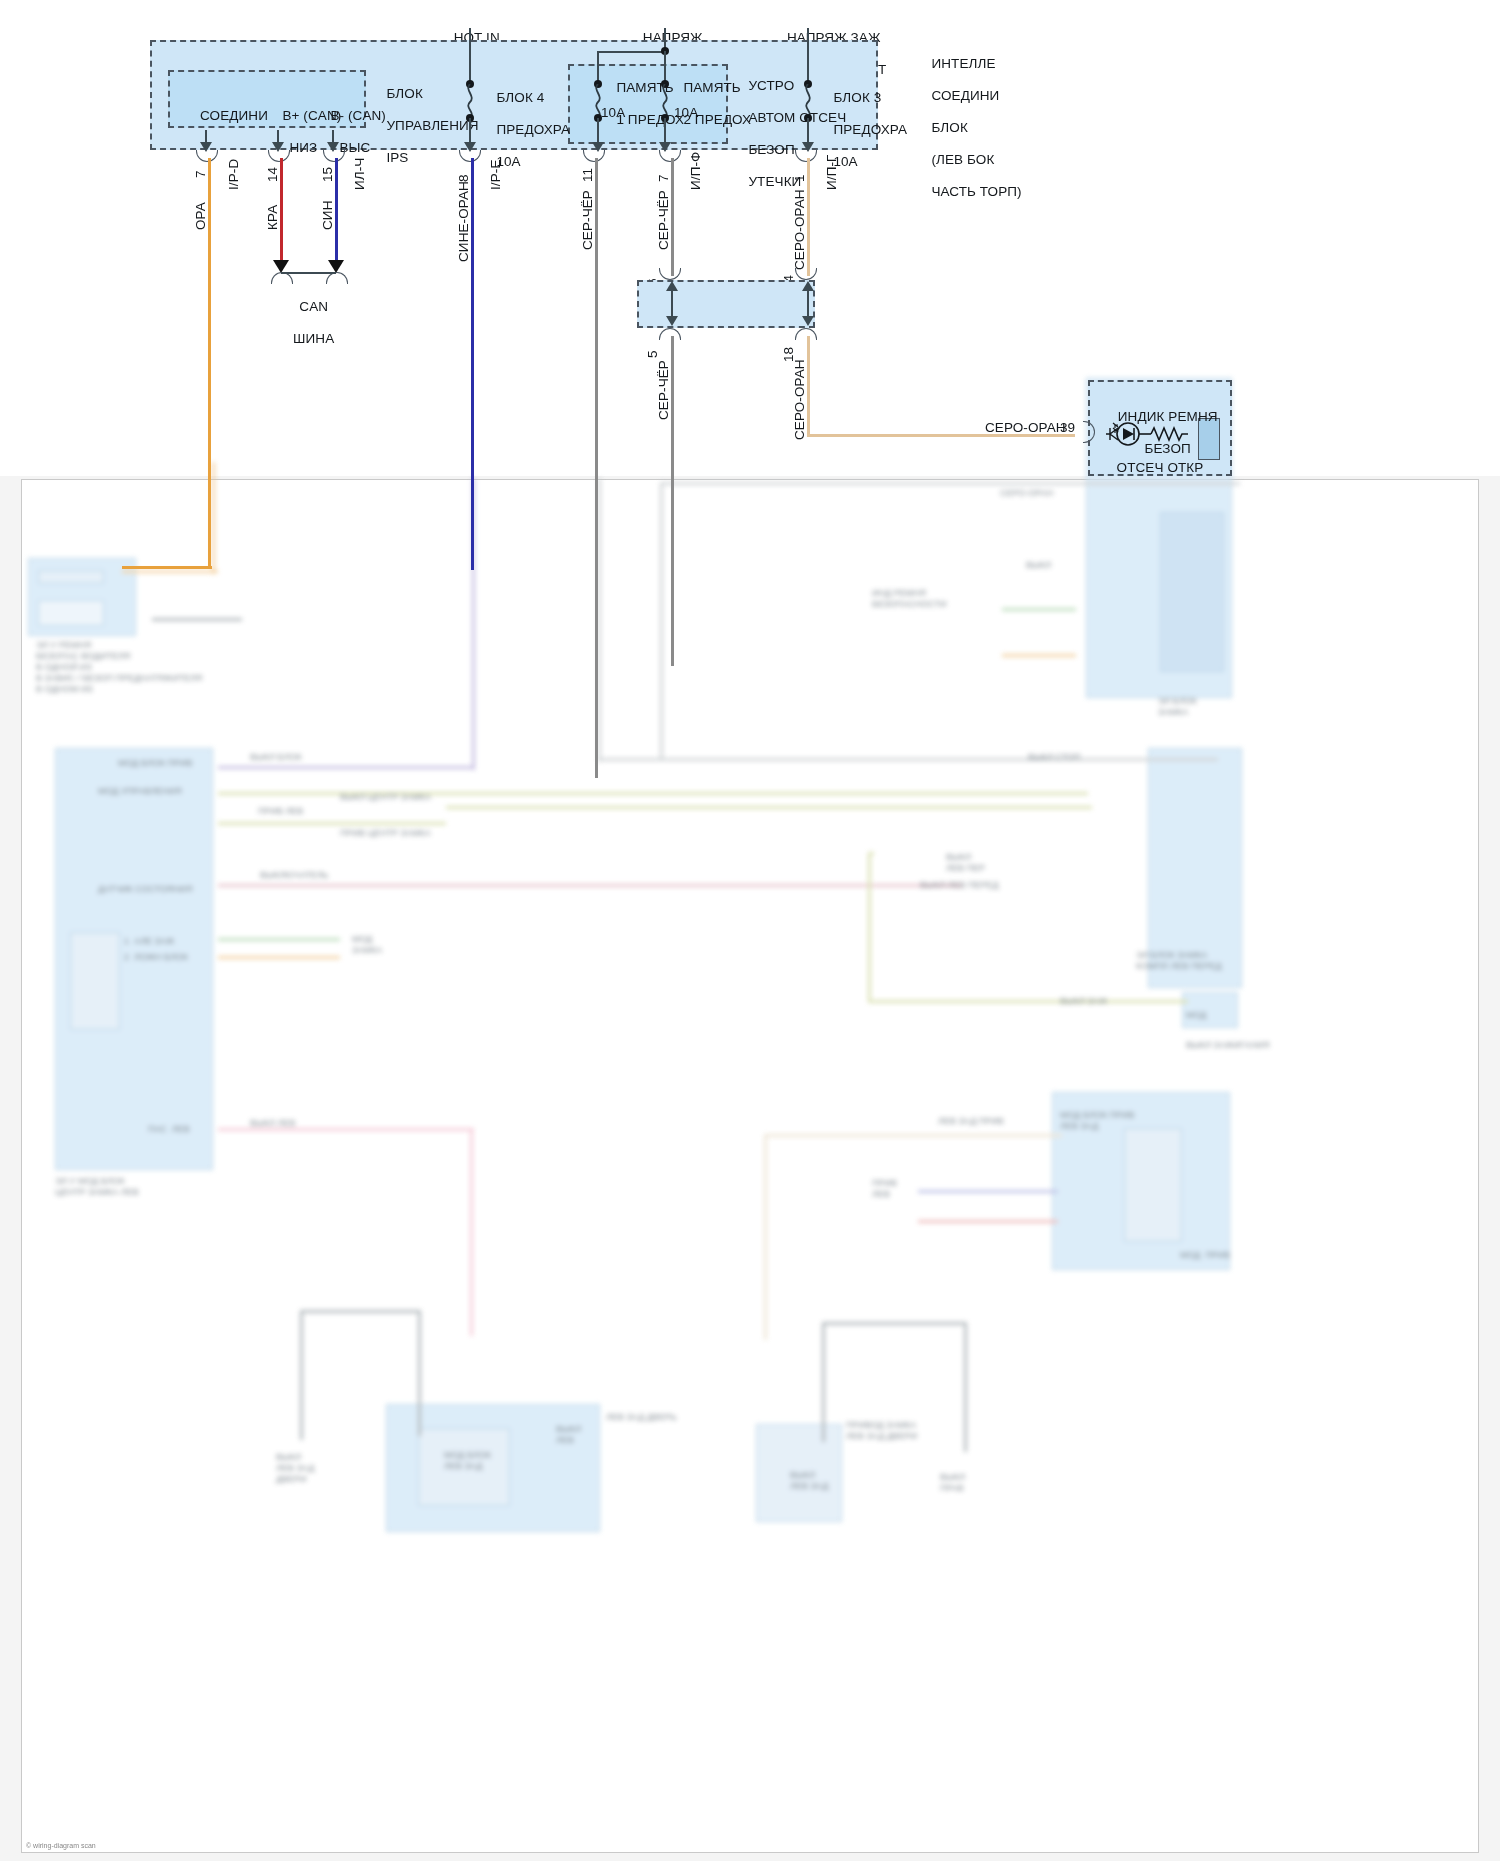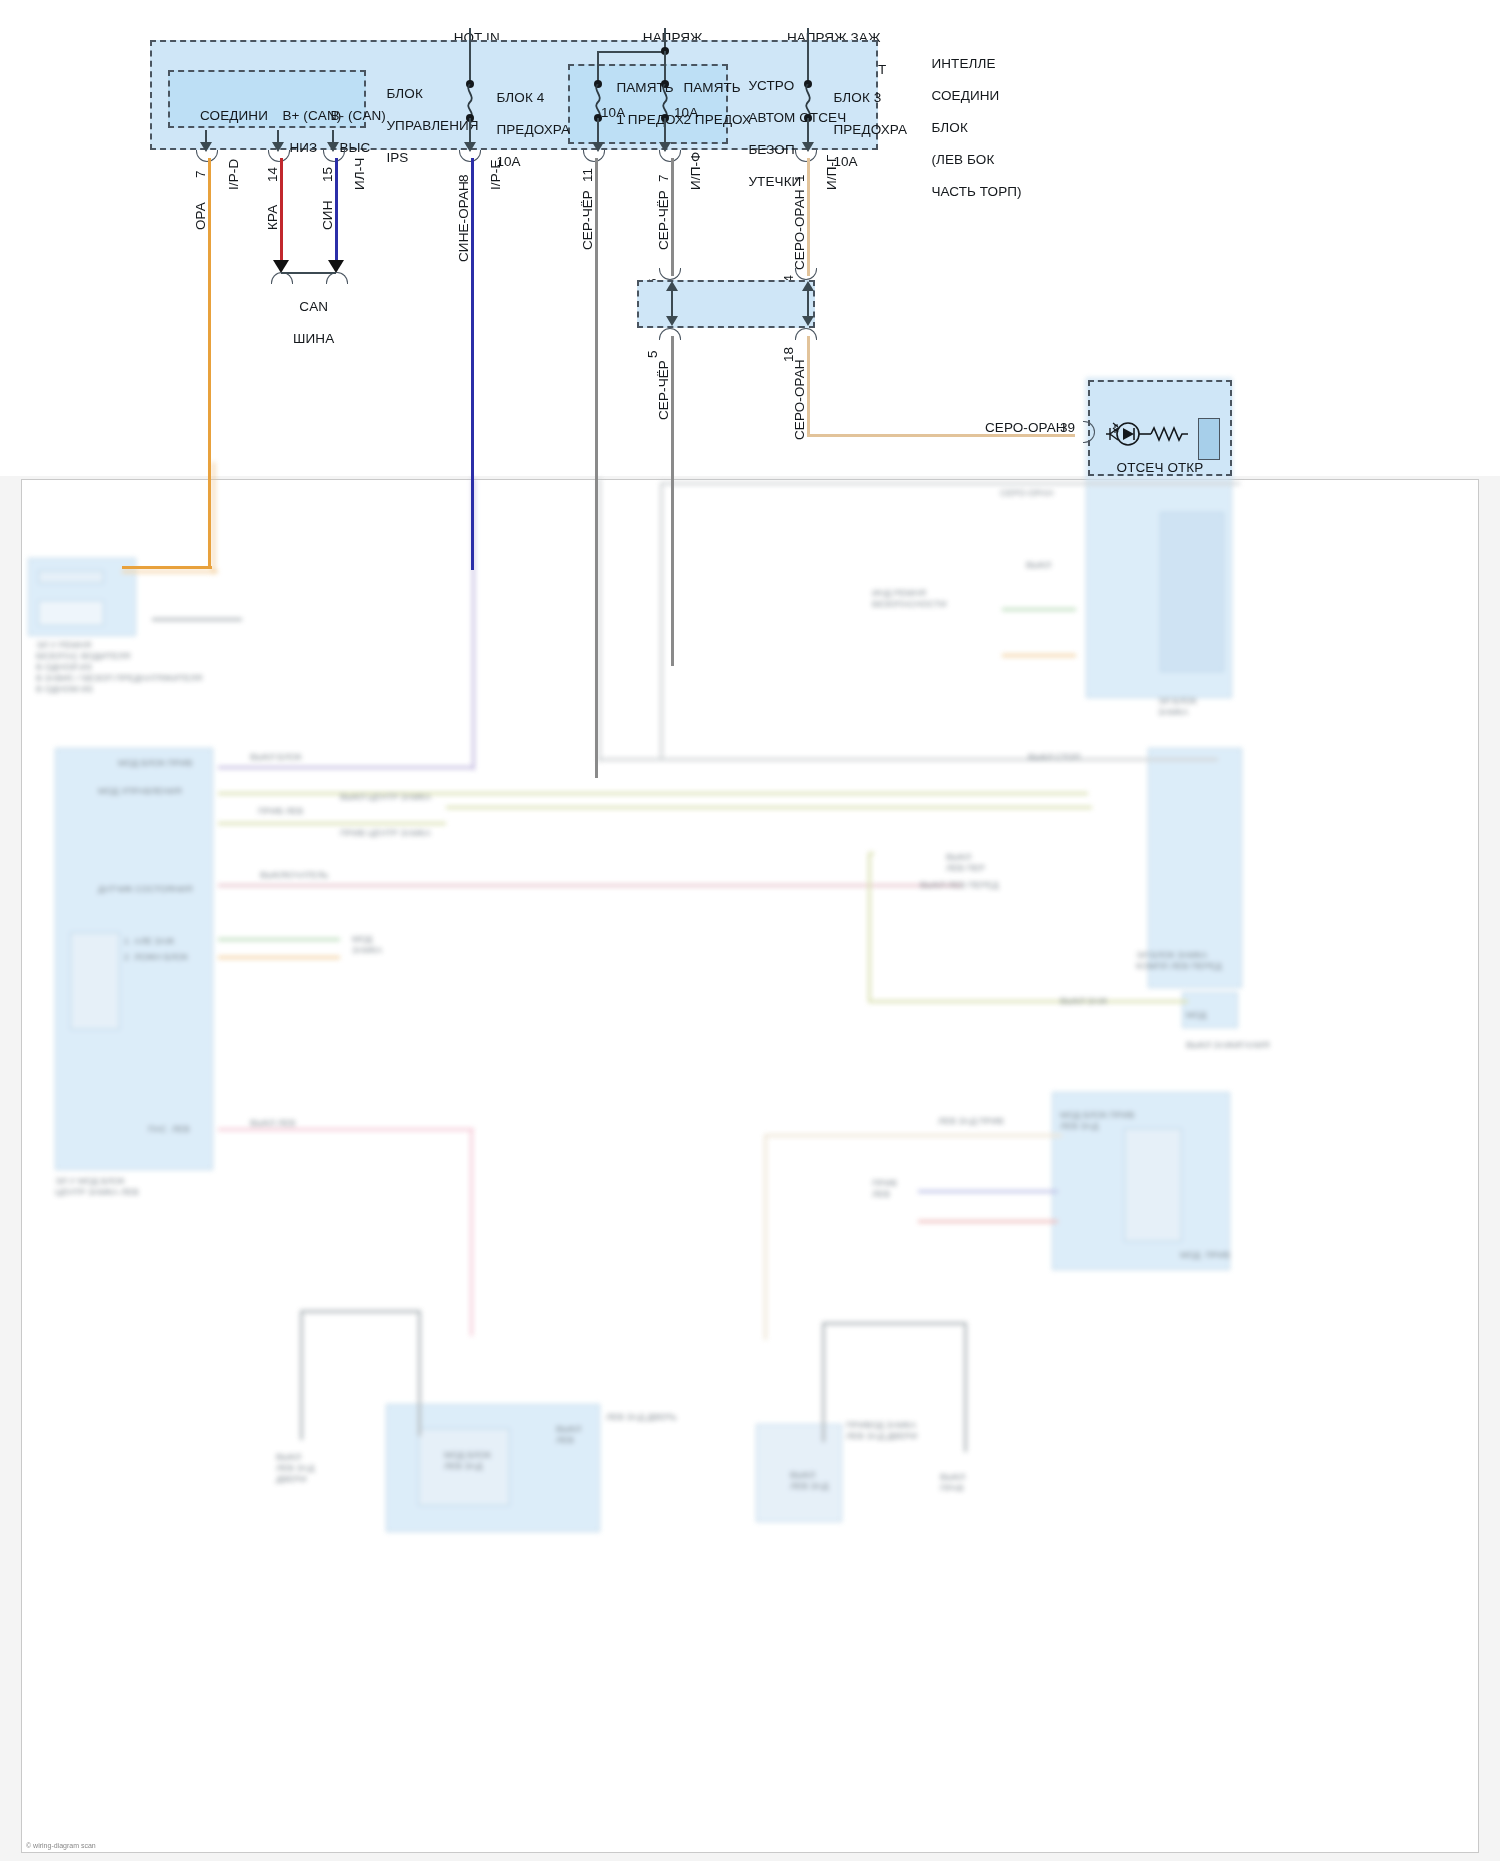--- a/index.html
+++ b/index.html
@@ -374,20 +374,24 @@
   <div class="hwire" style="left:807px;top:434px;width:268px;background:#e2c39a;"></div>
 
   <div class="fill-box" style="left:1088px;top:380px;width:144px;height:96px;"></div>
   <div class="dash-box" style="left:1088px;top:380px;width:144px;height:96px;"></div>
   <div class="fill-box" style="left:1198px;top:418px;width:22px;height:42px;background:#a7cfea;border:1px solid #4a5560;"></div>
 
   <div class="lbl" style="left:985px;top:420px;">СЕРО-ОРАН</div>
   <div class="lbl" style="left:1060px;top:420px;">39</div>
   <div class="cup" style="left:1078px;top:426px;transform:rotate(-90deg);"></div>
 
+  <div class="lbl c" style="left:1090px;top:393px;width:140px;">
+    <span>ИНДИК РЕМНЯ</span><br>
+    <span>БЕЗОП</span>
+  </div>
 
   <div style="position:absolute;left:1106px;top:422px;width:108px;height:24px;">
     <svg width="108" height="24" viewBox="0 0 108 24">
       <circle cx="22" cy="12" r="11" stroke="#14181c" stroke-width="1.6" fill="none"></circle>
       <path d="M17 6 L17 18 L28 12 Z" fill="#14181c"></path>
       <path d="M28 6 L28 18" stroke="#14181c" stroke-width="1.6"></path>
       <path d="M12 5 l-5 -4 M9 3 l3 0 M9 3 l0 3" stroke="#14181c" stroke-width="1.2" fill="none"></path>
       <path d="M12 10 l-5 -4 M9 8 l3 0 M9 8 l0 3" stroke="#14181c" stroke-width="1.2" fill="none"></path>
       <path d="M33 12 h12" stroke="#14181c" stroke-width="1.6"></path>
       <path d="M45 12 l3 -6 l5 12 l5 -12 l5 12 l5 -12 l5 12 l3 -6 h6" stroke="#14181c" stroke-width="1.6" fill="none"></path>

